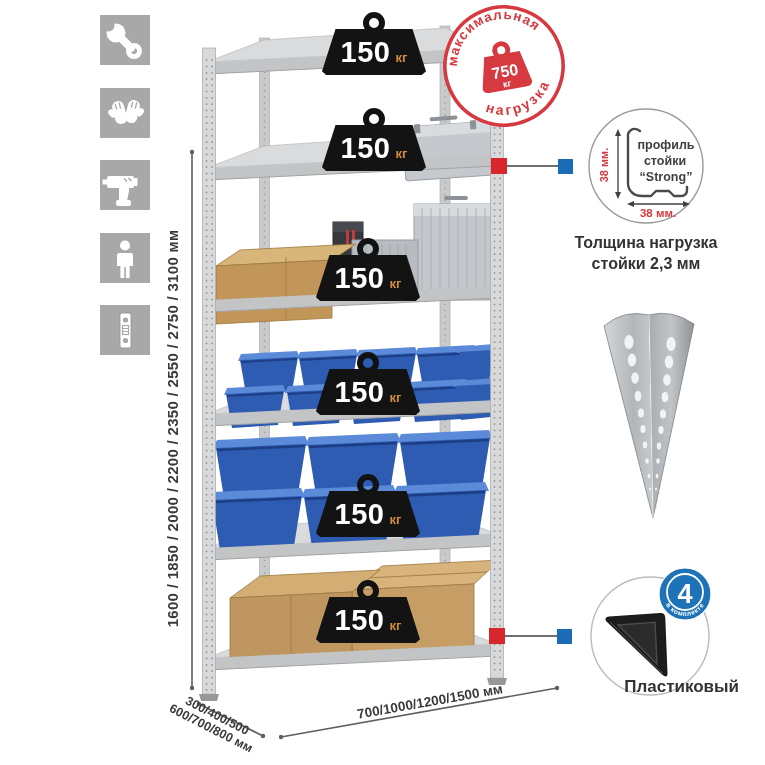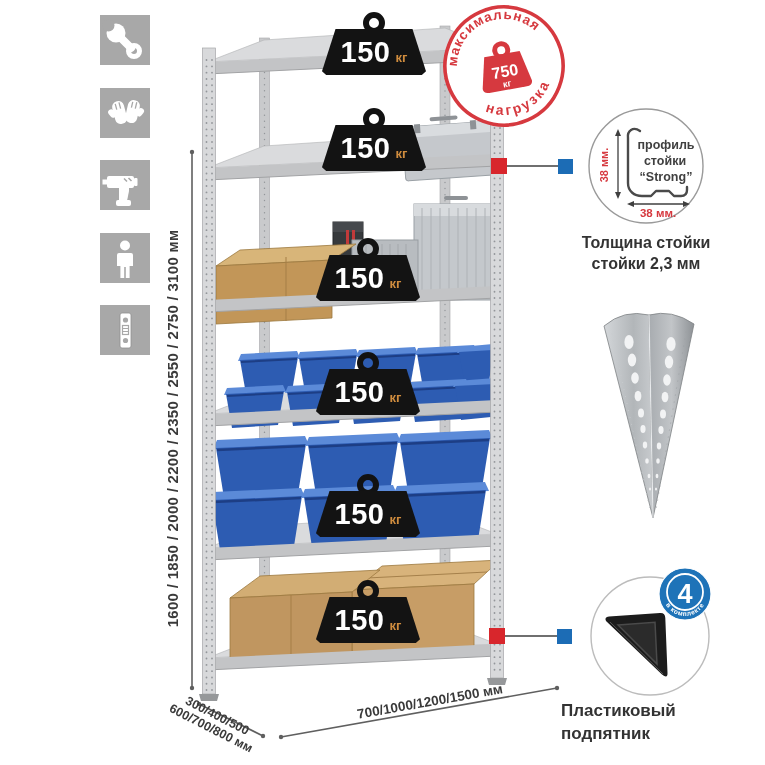--- a/index.html
+++ b/index.html
@@ -27,21 +27,21 @@
   .b1{left:322px;top:12px}.b2{left:322px;top:108px}.b3{left:316px;top:238px}
   .b4{left:316px;top:352px}.b5{left:316px;top:474px}.b6{left:316px;top:580px}
   
   .stamp{position:absolute;left:441px;top:3px;width:126px;height:126px;transform:rotate(-24deg);z-index:6;}
   
   .profile-circle{position:absolute;left:587px;top:107px;width:118px;height:118px;z-index:2;}
   .profile-caption{position:absolute;left:561px;top:233px;width:170px;text-align:center;
     font-size:16px;font-weight:bold;color:#333;line-height:1.3;z-index:2;}
   .foot-circle{position:absolute;left:589px;top:575px;width:122px;height:122px;z-index:2;}
   .foot-badge{position:absolute;left:657px;top:566px;width:56px;height:56px;z-index:4;}
-  .foot-caption{position:absolute;left:561px;top:700px;width:178px;text-align:left;
+  .foot-caption{position:absolute;left:561px;top:676px;width:178px;text-align:right;
     font-size:17px;font-weight:bold;color:#333;line-height:1.35;z-index:2;}
 </style>
 </head>
 <body>
 
 <div class="stage">
 
   <svg class="scene" width="765" height="765" viewBox="0 0 765 765">
     <defs>
       <linearGradient id="gL" x1="0" y1="0" x2="1" y2="0">
@@ -386,21 +386,21 @@
       <line x1="45" y1="97" x2="98" y2="97" stroke="#3f3f3f" stroke-width="1.3"></line>
       <polygon points="40,97 47,94 47,100" fill="#3f3f3f"></polygon>
         <polygon points="103,97 96,94 96,100" fill="#3f3f3f"></polygon>
       <text x="71" y="110" text-anchor="middle" font-size="11.5" font-weight="bold" fill="#d6393f">38 мм.</text>
       <text x="79" y="42" text-anchor="middle" font-size="12.5" font-weight="bold" fill="#404040">профиль</text>
       <text x="78" y="58" text-anchor="middle" font-size="12.5" font-weight="bold" fill="#404040">стойки</text>
       <text x="79" y="74" text-anchor="middle" font-size="12.5" font-weight="bold" fill="#404040">“Strong”</text>
     </svg>
   </div>
   <div class="profile-caption">
-    <div>Толщина стойки</div>
+    <div>Толщина нагрузка</div>
     <div>стойки 2,3 мм</div>
   </div>
 
   <div class="foot-circle">
     <svg width="122" height="122" viewBox="0 0 122 122">
       <circle cx="61" cy="61" r="59" fill="#fff" stroke="#bcbcbc" stroke-width="1.4"></circle>
       <path d="M17,46 Q15,42 20,41.5 L71,38 Q76,37.5 76.3,43 L78.5,98 Q78.8,104 73,99.5 Z" fill="#1c1c1c"></path>
       <path d="M29,50 L66,47.3 L68,89 Z" fill="#2b2b2b" stroke="#4a4a4a" stroke-width="1.5"></path>
       <line x1="21" y1="47" x2="74" y2="99" stroke="#555" stroke-width="1"></line>
     </svg>
@@ -411,16 +411,15 @@
       <circle cx="28" cy="26" r="18" fill="none" stroke="#fff" stroke-width="1.8"></circle>
       <text x="28" y="36.5" text-anchor="middle" font-size="27" font-weight="bold" fill="#fff">4</text>
       <path id="qtyArc" d="M 6,28 A 22,22 0 0 0 50,28" fill="none"></path>
       <text font-size="6.6" font-weight="bold" fill="#fff" letter-spacing="0.6">
         <textPath href="#qtyArc" startOffset="50%" text-anchor="middle">в комплекте</textPath>
       </text>
     </svg>
   </div>
   <div class="foot-caption">
     <div>Пластиковый</div>
-    <div>подпятник</div>
   </div>
 
 </div>
 
 </body></html>

